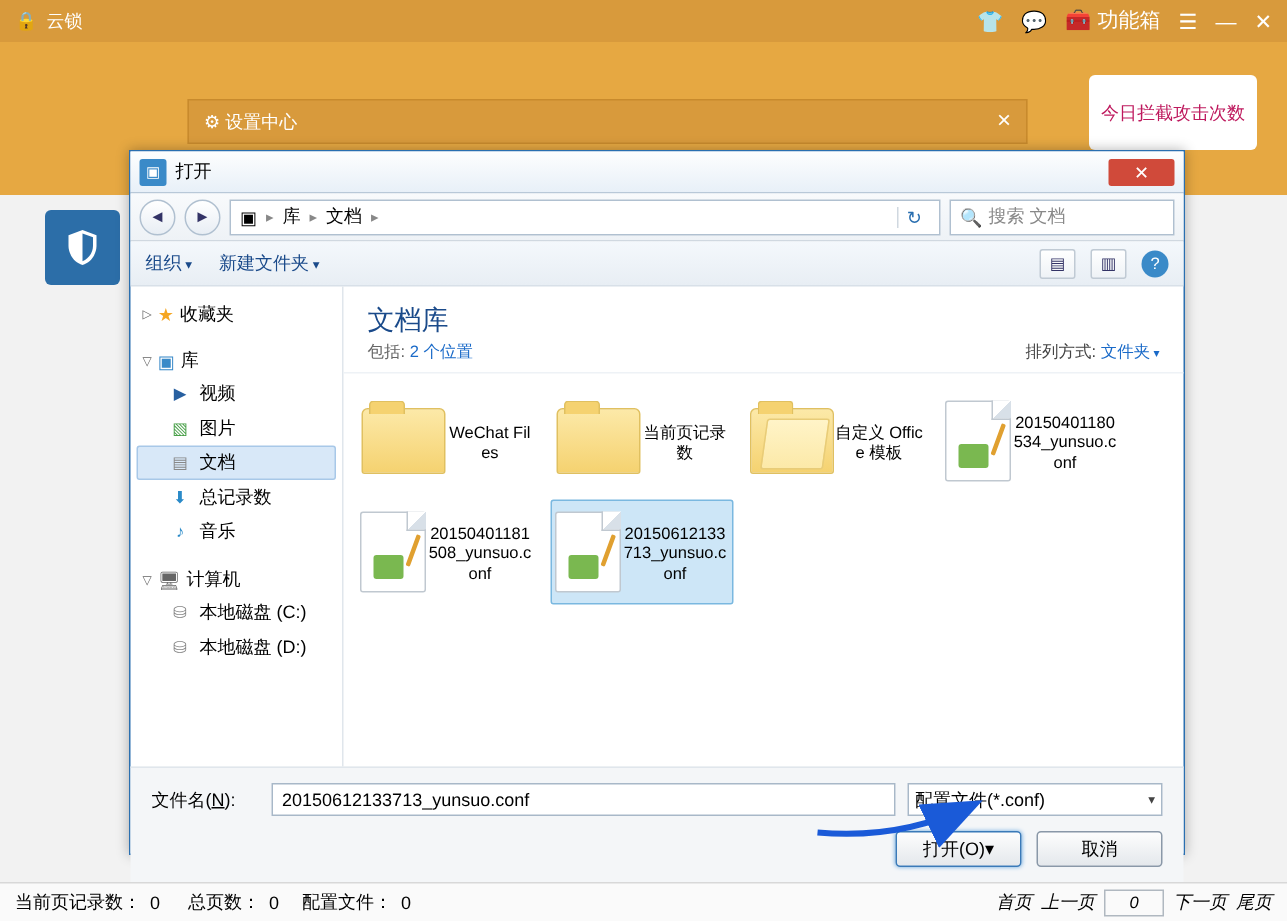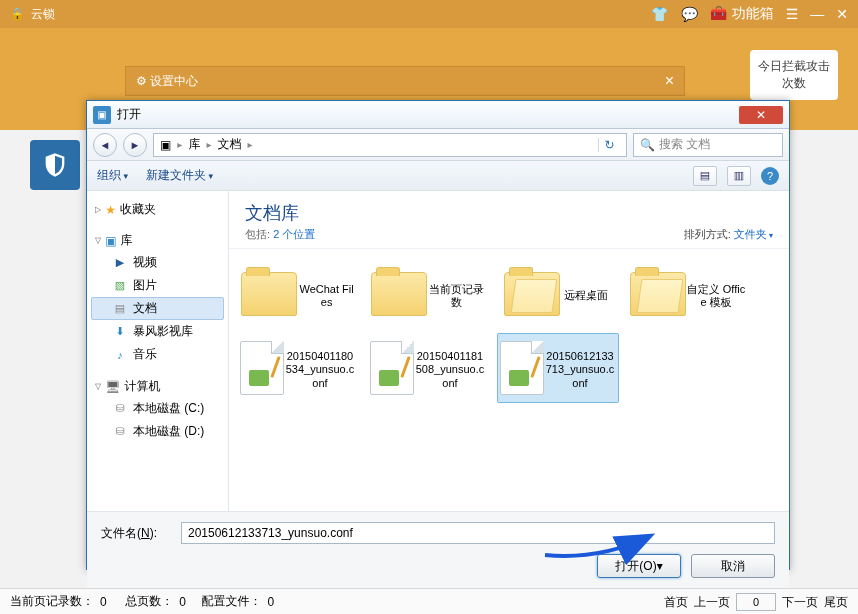--- a/index.html
+++ b/index.html
@@ -4,21 +4,21 @@
 <style>
 * { margin: 0; padding: 0; box-sizing: border-box; font-family: "Microsoft YaHei", "SimSun", sans-serif; }
 body { width: 858px; height: 614px; background: #fff; position: relative; overflow: hidden; }
 
 
 .app-bg { position: absolute; inset: 0; background: linear-gradient(#e6a842 0, #e6a842 130px, #f2f2f2 130px); }
 .app-titlebar { height: 28px; background: #d89a3c; display: flex; align-items: center; padding: 0 10px; color: #fff; font-size: 12px; }
 .app-titlebar .lock-ico { margin-right: 6px; }
 .app-titlebar .spacer { flex: 1; }
 .app-titlebar .ctrl { margin-left: 12px; cursor: pointer; font-size: 14px; }
-.banner-card { position: absolute; right: 20px; top: 50px; width: 88px; height: 50px; background: #fff; border-radius: 4px; display: flex; align-items: center; justify-content: center; color: #404040; font-size: 12px; text-align: center; padding: 4px; }
+.banner-card { position: absolute; right: 20px; top: 50px; width: 112px; height: 50px; background: #fff; border-radius: 4px; display: flex; align-items: center; justify-content: center; color: #be185d; font-size: 12px; text-align: center; padding: 4px; }
 .side-card { position: absolute; left: 30px; top: 140px; width: 50px; height: 50px; background: #2c6ea8; border-radius: 4px; display: flex; align-items: center; justify-content: center; }
 .side-card svg { width: 28px; height: 28px; }
 
 
 .settings-win { position: absolute; left: 125px; top: 66px; width: 560px; height: 30px; background: #d89a3c; display: flex; align-items: center; color: #fff; font-size: 12px; padding: 0 10px; border: 1px solid #c88a2c; }
 .settings-win .close { margin-left: auto; cursor: pointer; font-size: 16px; }
 
 
 .dialog { position: absolute; left: 86px; top: 100px; width: 704px; height: 470px; background: #fff; border: 1px solid #2a6fb0; box-shadow: 0 0 8px rgba(0,0,0,0.3); }
 .dlg-title { height: 28px; background: linear-gradient(#fdfefe, #e8f0f8); border-bottom: 1px solid #b8c8d8; display: flex; align-items: center; padding: 0 6px; font-size: 12px; }
@@ -82,21 +82,21 @@
 .ftype::after { content: "▾"; margin-left: auto; font-size: 9px; color: #444; }
 .btn-row { display: flex; justify-content: flex-end; gap: 10px; }
 .btn { width: 84px; height: 24px; border: 1px solid #8a98a8; background: linear-gradient(#fdfdfd,#e4e8ec); border-radius: 3px; font-size: 12px; cursor: pointer; display: flex; align-items: center; justify-content: center; }
 .btn.primary { border-color: #3a7ab8; box-shadow: 0 0 3px #6aa8e0; }
 
 
 .arrow { position: absolute; left: 540px; top: 525px; pointer-events: none; }
 
 
 .status { position: absolute; left: 0; bottom: 0; width: 100%; height: 26px; border-top: 1px solid #d8d8d8; background: #fafafa; display: flex; align-items: center; font-size: 12px; padding: 0 10px; gap: 6px; }
-.status .right { margin-left: auto; display: flex; align-items: flex-end; gap: 6px; }
+.status .right { margin-left: auto; display: flex; align-items: center; gap: 6px; font-style: italic; }
 .status .pgbox { width: 40px; height: 18px; border: 1px solid #b0b8c0; text-align: center; font-size: 11px; line-height: 16px; }
 </style>
 </head>
 <body>
 
 <div class="app-bg">
   <div class="app-titlebar">
     <span class="lock-ico">🔒</span>
     <span>云锁</span>
     <span class="spacer"></span>
@@ -181,21 +181,21 @@
         <div class="tree-item">
             <span class="tico" style="color:#48a048">▧</span>
             <span>图片</span>
           </div>
         <div class="tree-item sel">
             <span class="tico" style="color:#888">▤</span>
             <span>文档</span>
           </div>
         <div class="tree-item">
             <span class="tico" style="color:#2a8ac8">⬇</span>
-            <span>暴风影视库</span>
+            <span>总记录数</span>
           </div>
         <div class="tree-item">
             <span class="tico" style="color:#2a8ac8">♪</span>
             <span>音乐</span>
           </div>
       </div>
       <div class="tree-group">
         <div class="tree-head">
           <span class="tri">▽</span>
           <span style="color:#666">🖥</span>
@@ -234,26 +234,20 @@
           <div class="item">
             <div class="thumb">
               <div class="folder-ico"></div>
             </div>
             <div class="label">当前页记录数</div>
           </div>
           <div class="item">
             <div class="thumb">
               <div class="folder-ico open"></div>
             </div>
-            <div class="label">远程桌面</div>
-          </div>
-          <div class="item">
-            <div class="thumb">
-              <div class="folder-ico open"></div>
-            </div>
             <div class="label">自定义 Office 模板</div>
           </div>
           <div class="item">
             <div class="thumb">
               <div class="file-ico">
                 <div class="badge"></div>
                 <div class="pen"></div>
               </div>
             </div>
             <div class="label">20150401180534_yunsuo.conf</div>
@@ -277,20 +271,23 @@
             <div class="label">20150612133713_yunsuo.conf</div>
           </div>
         </div>
     </div>
   </div>
 
   <div class="dlg-foot">
     <div class="foot-row">
       <label>文件名(<u>N</u>):</label>
       <input class="fname" value="20150612133713_yunsuo.conf" style="">
+      <div class="ftype">
+          <span>配置文件(*.conf)</span>
+        </div>
     </div>
     <div class="btn-row">
       <div class="btn primary"><span>打开(O)</span> ▾</div>
       <div class="btn">取消</div>
     </div>
   </div>
 </div>
 
 <svg class="arrow" width="120" height="40">
   <defs>

